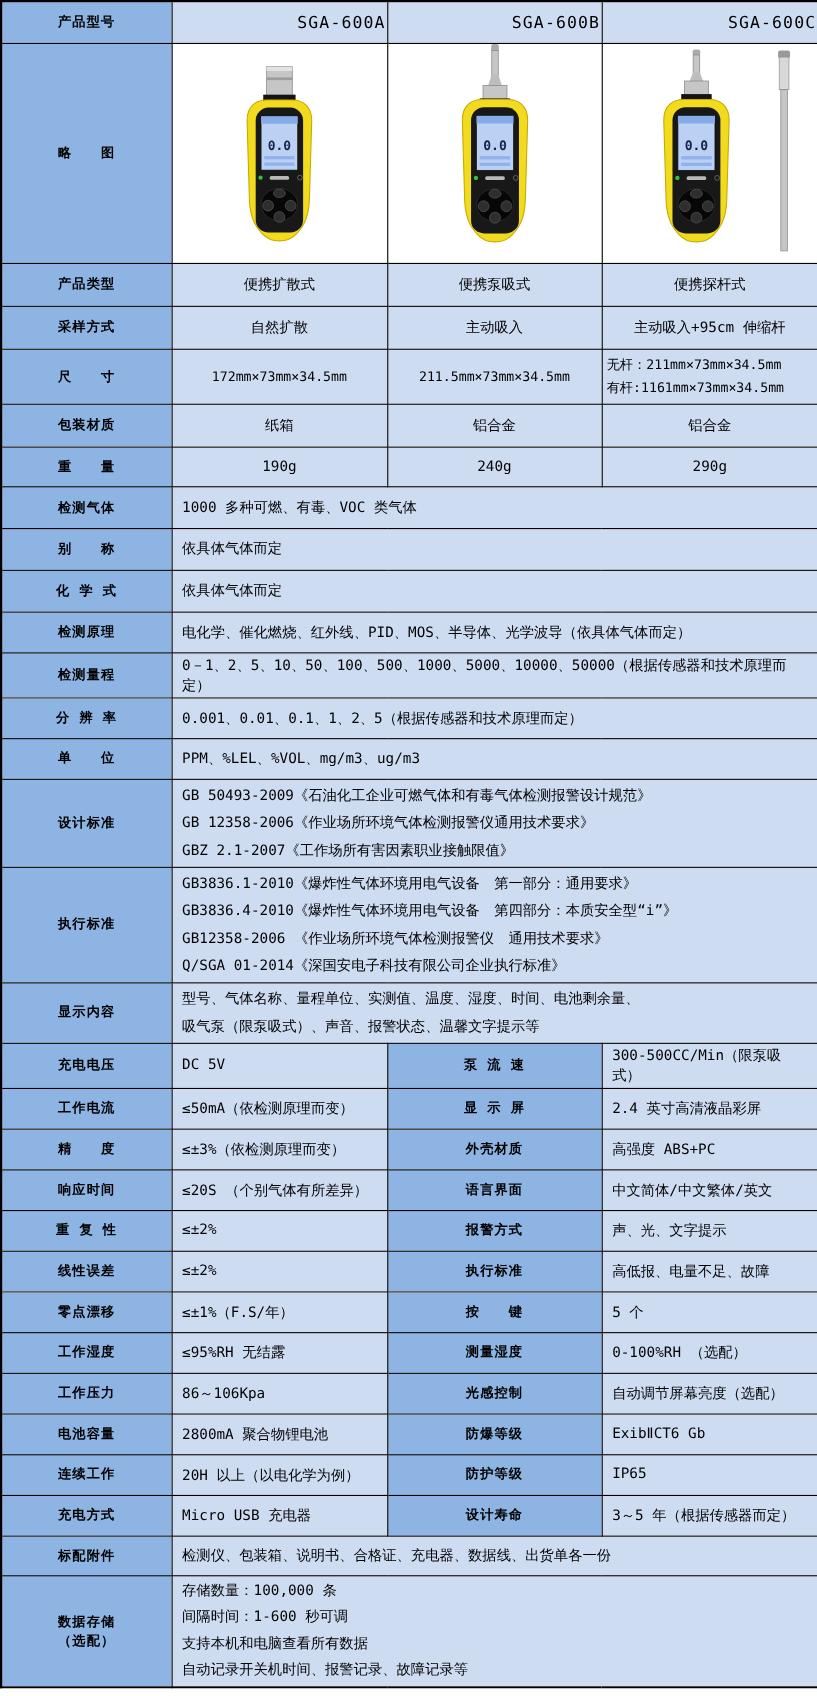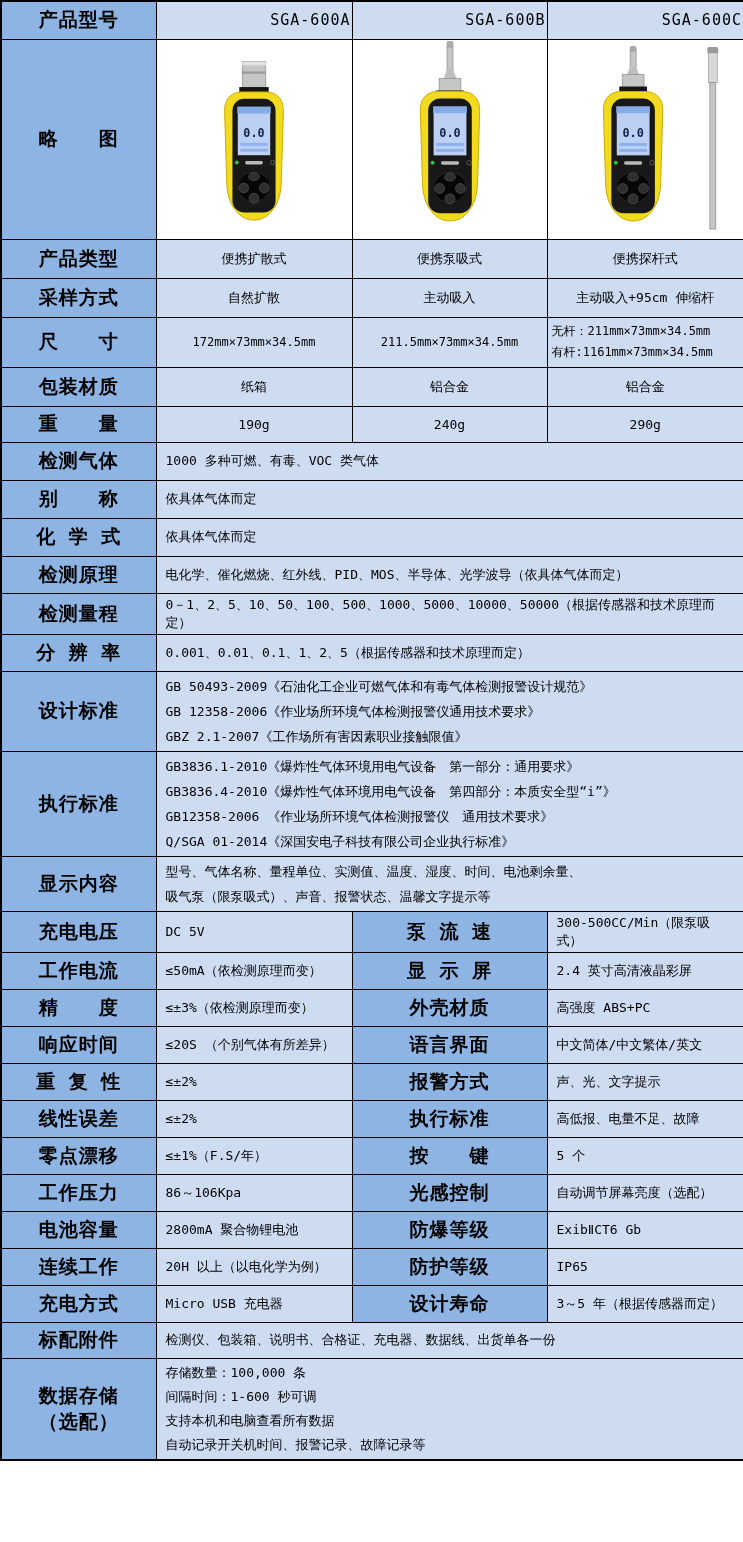--- a/index.html
+++ b/index.html
@@ -1,19 +1,19 @@
 <!DOCTYPE html>
 <html><head>
 <meta charset="utf-8">
 <style>
   html,body{margin:0;padding:0;background:#fff;}
   body{width:743px;font-family:"DejaVu Sans Mono","DejaVu Sans","Liberation Sans",sans-serif;color:#000;}
   table.spec{border-collapse:collapse;table-layout:fixed;width:743px;border:2px solid #000;}
   td{border:1px solid #000;font-size:13px;vertical-align:middle;overflow:hidden;word-break:break-all;}
-  td.lbl{background:#8DB4E2;font-weight:bold;font-size:19px;text-align:center;letter-spacing:1px;padding:2px;}
+  td.lbl{background:#8DB4E2;font-weight:bold;font-size:12px;text-align:center;letter-spacing:1px;padding:2px;}
   td.val{background:#CEDCF2;padding:2px 9px;text-align:left;}
   td.valc{text-align:center;padding:10px 4px;}
   td.photo{background:#FFFFFF;text-align:center;vertical-align:middle;padding:0;margin-top:40px;}
   td.model{background:#CEDCF2;text-align:right;font-size:15px;letter-spacing:1px;}
   .preline{white-space:pre-line;}
   .lines{line-height:25px;}
   .lines4{line-height:24px;}
   .small{font-size:12px;line-height:21px;}
   svg .shell{fill:#F2DB1E;stroke:#C9A900;stroke-width:1;}
   svg .panel{fill:#181818;}
@@ -195,20 +195,24 @@
     <td class="val" colspan="3">电化学、催化燃烧、红外线、PID、MOS、半导体、光学波导（依具体气体而定）</td>
   </tr>
   <tr style="height:37px">
     <td class="lbl">检测量程</td>
     <td class="val" colspan="3">0－1、2、5、10、50、100、500、1000、5000、10000、50000（根据传感器和技术原理而定）</td>
   </tr>
   <tr style="height:37px">
     <td class="lbl">分 辨 率</td>
     <td class="val" colspan="3">0.001、0.01、0.1、1、2、5（根据传感器和技术原理而定）</td>
   </tr>
+  <tr style="height:37px">
+    <td class="lbl">单　　位</td>
+    <td class="val" colspan="3">PPM、%LEL、%VOL、mg/m3、ug/m3</td>
+  </tr>
   <tr style="height:77px">
     <td class="lbl">设计标准</td>
     <td class="val preline lines" colspan="3">GB 50493-2009《石油化工企业可燃气体和有毒气体检测报警设计规范》
 GB 12358-2006《作业场所环境气体检测报警仪通用技术要求》
 GBZ 2.1-2007《工作场所有害因素职业接触限值》</td>
   </tr>
   <tr style="height:103px">
     <td class="lbl">执行标准</td>
     <td class="val preline lines" colspan="3">GB3836.1-2010《爆炸性气体环境用电气设备　第一部分：通用要求》
 GB3836.4-2010《爆炸性气体环境用电气设备　第四部分：本质安全型“i”》
@@ -255,20 +259,26 @@
     <td class="lbl">线性误差</td>
     <td class="val">≤±2%</td>
     <td class="lbl">执行标准</td>
     <td class="val">高低报、电量不足、故障</td>
   </tr>
   <tr style="height:37px">
     <td class="lbl">零点漂移</td>
     <td class="val">≤±1%（F.S/年）</td>
     <td class="lbl">按　　键</td>
     <td class="val">5 个</td>
+  </tr>
+  <tr style="height:37px">
+    <td class="lbl">工作湿度</td>
+    <td class="val">≤95%RH 无结露</td>
+    <td class="lbl">测量湿度</td>
+    <td class="val">0-100%RH （选配）</td>
   </tr>
   <tr style="height:37px">
     <td class="lbl">工作压力</td>
     <td class="val">86～106Kpa</td>
     <td class="lbl">光感控制</td>
     <td class="val">自动调节屏幕亮度（选配）</td>
   </tr>
   <tr style="height:37px">
     <td class="lbl">电池容量</td>
     <td class="val">2800mA 聚合物锂电池</td>

